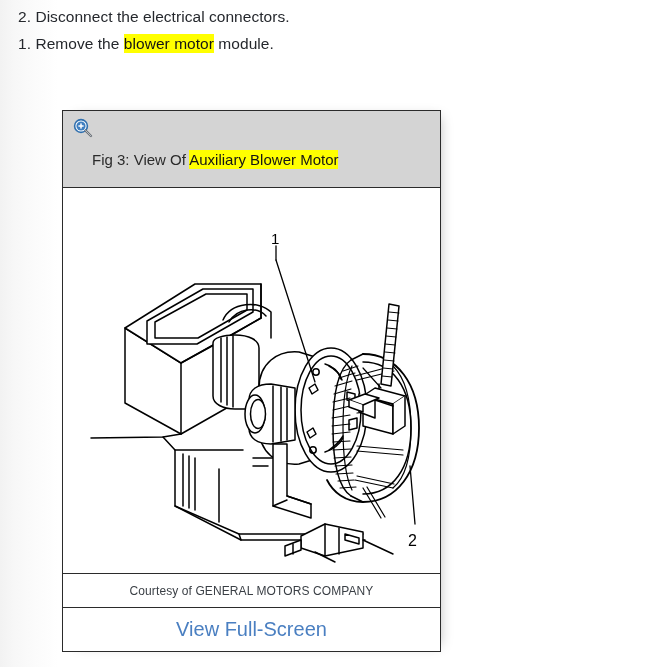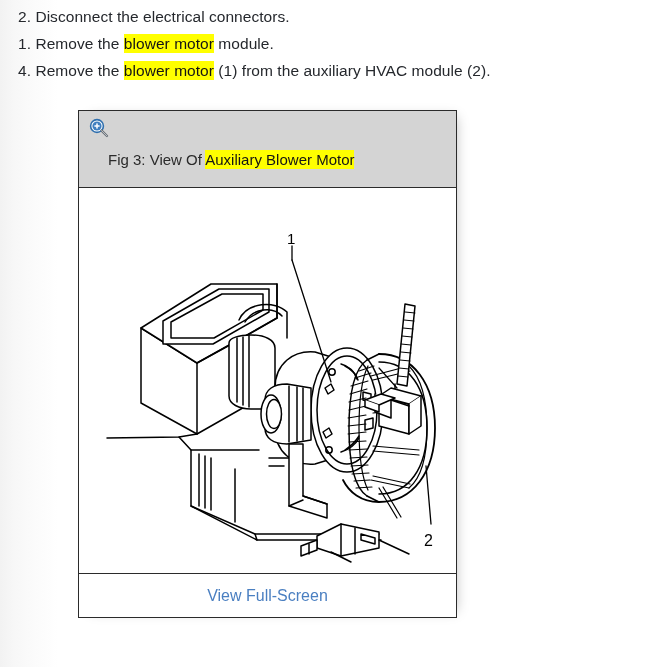--- a/index.html
+++ b/index.html
@@ -54,21 +54,21 @@
     background: #ffff00;
     color: #141414;
     padding: 1px 0 1px 0;
     box-decoration-break: clone;
     text-align: center;
   }
 
   
   .figure-card {
     position: absolute;
-    left: 78px;
+    left: 62px;
     top: 110px;
     width: 379px;
     border: 1px solid #2b2b2b;
     box-sizing: border-box;
     background: #8b5cf6;
     box-shadow: 6px 0 12px -7px rgba(0,0,0,0.28);
   }
 
   .fig-header {
     background: #d4d4d4;
@@ -121,37 +121,36 @@
   }
   .fig-fullscreen {
     height: 43px;
     border-top: 1px solid #2b2b2b;
     display: flex;
     align-items: center;
     justify-content: center;
     background: #ffffff;
   }
   .fig-fullscreen a {
-    font-size: 16px;
+    font-size: 20px;
     color: #4a7fc1;
     text-decoration: none;
     cursor: pointer;
   }
 </style>
 </head>
 <body>
 
 <div id="page-bg"></div>
 
 <div id="root">
 
   <div class="steps">
     <div class="step" id="step-2"><span>2. Disconnect the electrical connectors.</span></div>
     <div class="step" id="step-3"><span>1. Remove the </span><span class="hl" style="background: rgb(255, 255, 0);">blower motor</span><span> module.</span></div>
-    <div class="step" id="step-4"><span>4. Remove the </span><span class="hl" style="background: rgb(255, 255, 0);">blower motor</span><span> (1) from the auxiliary HVAC module (2).</span></div>
   </div>
 
   <div class="figure-card">
 
     <div class="fig-header">
       <span class="zoom-icon" title="Zoom in">
         <svg width="22" height="22" viewBox="0 0 22 22">
           <circle cx="9" cy="9" r="6.4" fill="#ffffff" stroke="#2f6fae" stroke-width="1.6"></circle>
           <circle cx="9" cy="9" r="4.6" fill="#3f7fc0"></circle>
           <rect x="6.4" y="8.25" width="5.2" height="1.5" fill="#ffffff"></rect>
@@ -302,19 +301,20 @@
           <path d="M213 58 L213 72" stroke-width="1.3"></path>
           <path d="M213 72 L252 194" stroke-width="1.3"></path>
           <path d="M347 278 L352 336" stroke-width="1.3"></path>
         </g>
 
         <text x="208" y="56" font-family="Liberation Sans, sans-serif" font-size="15" fill="#000">1</text>
         <text x="345" y="358" font-family="Liberation Sans, sans-serif" font-size="16" fill="#000">2</text>
       </svg>
     </div>
 
+    <div class="fig-credit">Courtesy of GENERAL MOTORS COMPANY</div>
 
     <div class="fig-fullscreen">
       <a href="#" style="color: rgb(74, 127, 193);">View Full-Screen</a>
     </div>
   </div>
 
 </div>
 
 </body></html>

